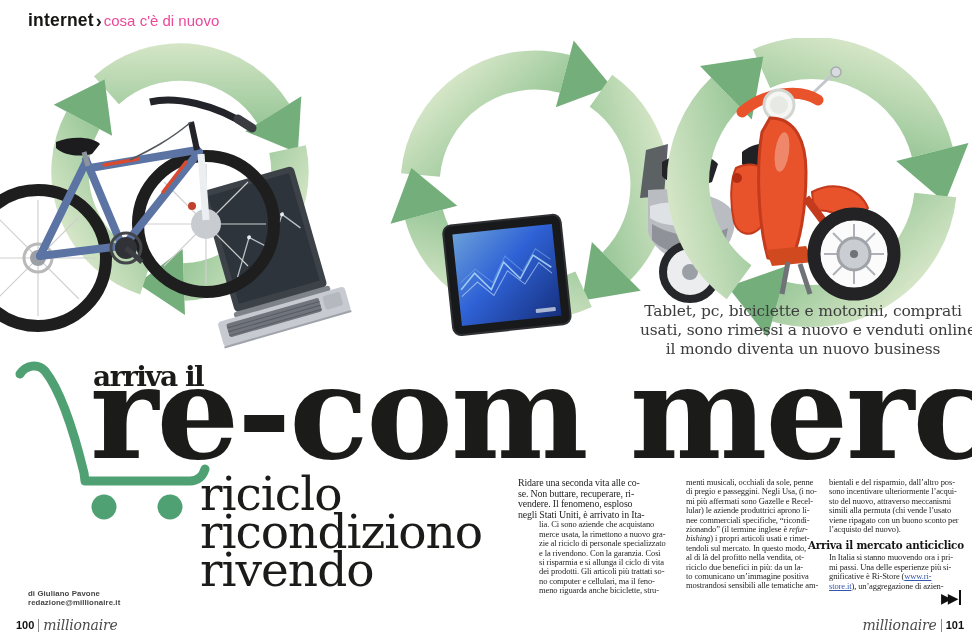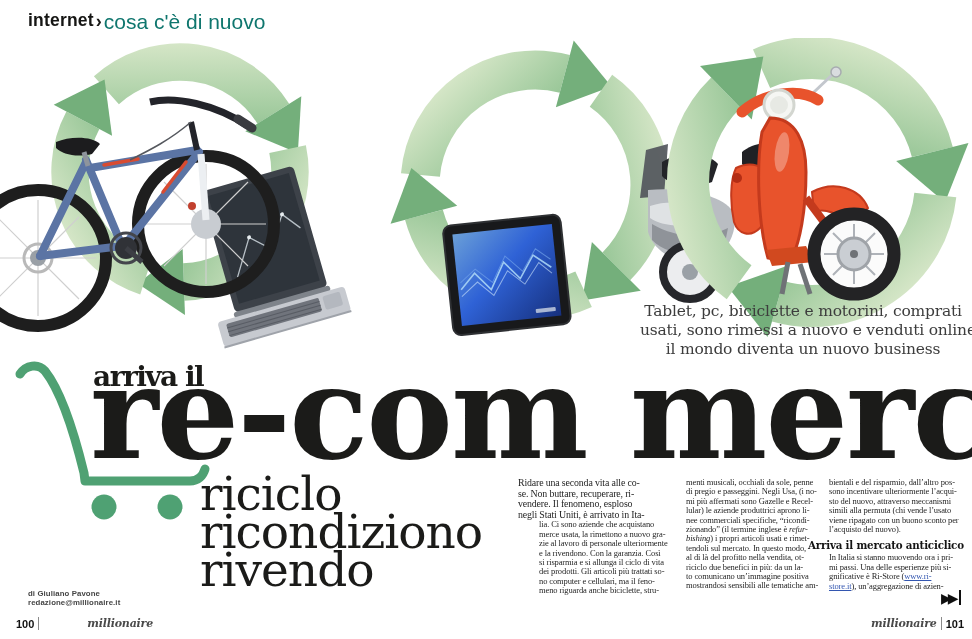--- a/index.html
+++ b/index.html
@@ -1,22 +1,22 @@
 <!DOCTYPE html>
 <html><head>
 <meta charset="utf-8">
 <style>
   html,body{margin:0;padding:0;background:#fff;}
   .stage{position:relative;width:972px;height:639px;background:#fff;overflow:hidden;
          font-family:"Liberation Sans",sans-serif;color:#1d1d1b;}
   
-  .kicker{position:absolute;left:28px;top:10px;display:flex;align-items:flex-start;}
+  .kicker{position:absolute;left:28px;top:10px;display:flex;align-items:center;}
   .kicker .sec{font-weight:bold;font-size:17.5px;letter-spacing:.2px;color:#161614;}
   .kicker .chev{font-weight:900;font-size:18px;margin:0 2px;position:relative;top:1px;color:#161614;}
-  .kicker .sub{font-size:21px;color:#0f766e;}
+  .kicker .sub{font-size:15px;color:#ec4899;}
   
   .hero{position:absolute;left:0;top:38px;width:972px;height:312px;}
   .cartsvg{position:absolute;left:10px;top:355px;width:210px;height:175px;}
   
   .overline{position:absolute;left:93px;top:363px;font-family:"DejaVu Serif",serif;
             font-weight:bold;font-size:28px;line-height:1;letter-spacing:-1.5px;color:#1b1b19;white-space:nowrap;}
   .mainline{position:absolute;left:90px;top:348px;font-family:"DejaVu Serif",serif;
             font-weight:bold;font-size:130px;line-height:1;letter-spacing:-2px;color:#1b1b19;white-space:nowrap;}
   .subhead{position:absolute;left:200px;top:475px;font-family:"DejaVu Serif",serif;
            font-weight:normal;font-size:47px;line-height:38px;letter-spacing:-1px;color:#1b1b19;}
@@ -40,22 +40,22 @@
   .l{color:#3356b0;text-decoration:underline;}
   
   .cont{position:absolute;left:941px;top:590px;display:flex;align-items:center;color:#101010;}
   .cont .tri{font-family:"DejaVu Sans",sans-serif;font-size:14px;letter-spacing:-4px;line-height:14px;}
   .cont .bar{width:2px;height:15px;background:#101010;margin-left:4px;}
   
   .footL,.footR{position:absolute;top:617px;display:flex;align-items:center;gap:4px;}
   .footL{left:16px;}
   .footR{right:8px;}
   .pageno{font-weight:bold;font-size:11px;color:#111;}
-  .maglogo{font-family:"DejaVu Serif",serif;font-style:italic;font-weight:bold;
-           font-size:11px;color:#4a4a4a;letter-spacing:-.2px;margin-left:44px;}
+  .maglogo{font-family:"DejaVu Serif",serif;font-style:italic;font-weight:normal;
+           font-size:14px;color:#4a4a4a;letter-spacing:-.2px;}
   .rule{width:1px;height:13px;background:#8a8a8a;}
 </style>
 </head>
 <body>
 
 <div class="stage">
 
   <div class="kicker">
     <span class="sec">internet</span>
     <span class="chev">›</span>
@@ -209,21 +209,21 @@
   <div class="col col1">
       <div class="blk-lead">
         <div class="line"><span>Ridare una seconda vita alle co-</span></div>
         <div class="line"><span>se. Non buttare, recuperare, ri-</span></div>
         <div class="line"><span>vendere. Il fenomeno, esploso</span></div>
         <div class="line"><span>negli Stati Uniti, è arrivato in Ita-</span></div>
       </div>
       <div class="blk-body">
         <div class="line"><span>lia. Ci sono aziende che acquistano</span></div>
         <div class="line"><span>merce usata, la rimettono a nuovo gra-</span></div>
-        <div class="line"><span>zie al lavoro di personale ulteriormente</span></div>
+        <div class="line"><span>zie al riciclo di personale specializzato</span></div>
         <div class="line"><span>e la rivendono. Con la garanzia. Così</span></div>
         <div class="line"><span>si risparmia e si allunga il ciclo di vita</span></div>
         <div class="line"><span>dei prodotti. Gli articoli più trattati so-</span></div>
         <div class="line"><span>no computer e cellulari, ma il feno-</span></div>
         <div class="line"><span>meno riguarda anche biciclette, stru-</span></div>
       </div>
     </div>
   <div class="col col2">
       <div class="blk-body">
         <div class="line"><span>menti musicali, occhiali da sole, penne</span></div>

